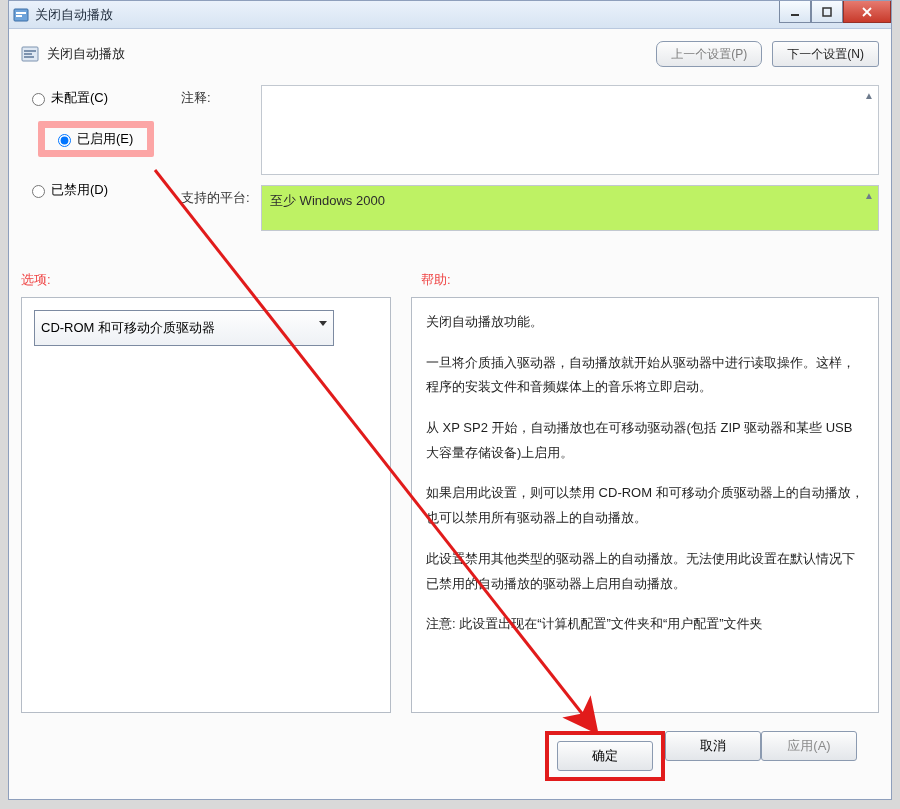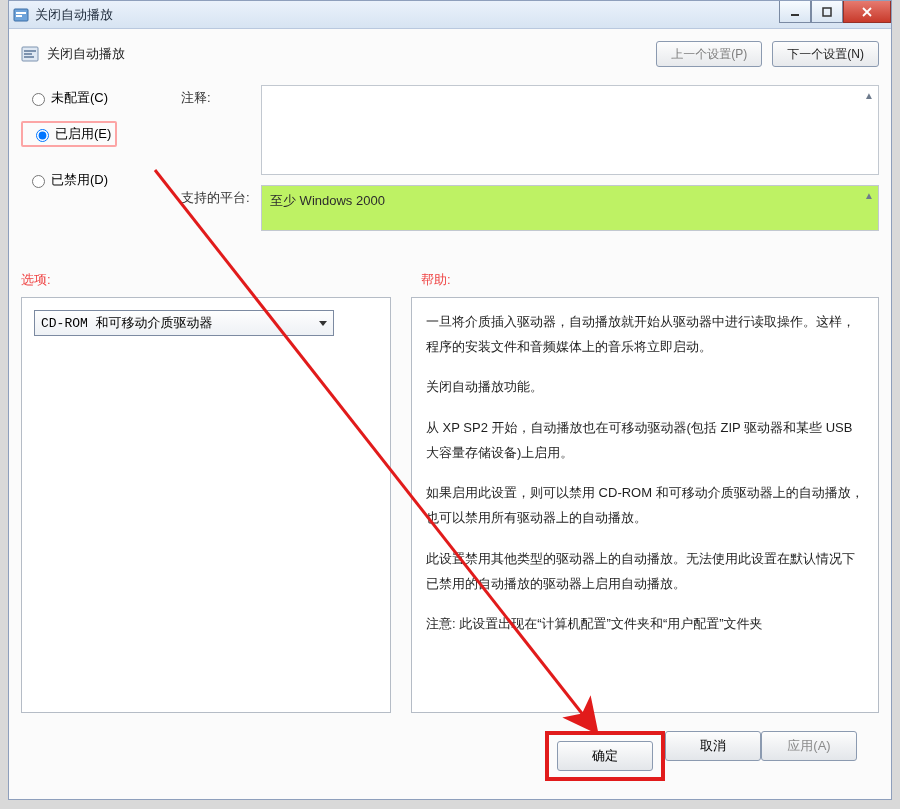--- a/index.html
+++ b/index.html
@@ -91,44 +91,44 @@
   .hdr-btn {
     height: 26px;
     padding: 0 14px;
     background: linear-gradient(#fdfdfd,#e7e9ec);
     border: 1px solid #8b9ab0;
     border-radius: 3px;
     font-size: 12px;
     color: #222;
     cursor: pointer;
   }
-  .hdr-btn.disabled { color: #7d7d7d; }
+  .hdr-btn.disabled { color: #7d7d7d; border-radius: 7px; }
 
   
   .config-row {
     display: flex;
     margin-bottom: 8px;
     justify-content: flex-end;
   }
   .radio-col {
     width: 160px;
     padding-top: 4px;
   }
   .radio-item {
     display: flex;
     align-items: center;
     margin-bottom: 14px;
     padding-left: 6px;
   }
   .radio-item input { margin-right: 6px; }
   .radio-item label { cursor: pointer; }
   .radio-highlight {
-    border: 2px solid #fca5a5;
-    padding: 2px 4px 2px 2px;
-    margin-left: 0;
+    border: 7px solid #fca5a5;
+    padding: 2px 14px 2px 2px;
+    margin-left: 17px;
     display: inline-flex;
     align-items: center;
     border-radius: 2px;
   }
   .meta-col {
     flex: 1;
   }
   .meta-field {
     display: flex;
     margin-bottom: 10px;
@@ -190,30 +190,29 @@
     border: 1px solid #b5bcc6;
     background: #fff;
     padding: 12px;
   }
   .opt-label {
     margin-bottom: 8px;
     color: #222;
   }
   .select {
     width: 300px;
-    height: 26px;
+    height: 36px;
     border: 1px solid #7c8aa1;
     background: linear-gradient(#fefefe,#eef1f5);
     display: flex;
     align-items: center;
     padding: 0 6px;
     font-size: 13px;
     position: relative;
     cursor: pointer;
-    font-family: Liberation Mono, monospace;
   }
   .select::after {
     content: "";
     position: absolute;
     right: 6px;
     top: 10px;
     border-left: 4px solid transparent;
     border-right: 4px solid transparent;
     border-top: 5px solid #333;
   }
@@ -354,22 +353,22 @@
     </div>
 
     <div class="cols-body">
       <div class="options-panel">
         <div class="select">
           <span>CD-ROM 和可移动介质驱动器</span>
         </div>
       </div>
 
       <div class="help-panel">
+        <p>关闭自动播放功能。</p>
         <p>一旦将介质插入驱动器，自动播放就开始从驱动器中进行读取操作。这样，程序的安装文件和音频媒体上的音乐将立即启动。</p>
-        <p>关闭自动播放功能。</p>
         <p>从 XP SP2 开始，自动播放也在可移动驱动器(包括 ZIP 驱动器和某些 USB 大容量存储设备)上启用。</p>
         <p>如果启用此设置，则可以禁用 CD-ROM 和可移动介质驱动器上的自动播放，也可以禁用所有驱动器上的自动播放。</p>
         <p>此设置禁用其他类型的驱动器上的自动播放。无法使用此设置在默认情况下已禁用的自动播放的驱动器上启用自动播放。</p>
         <p>注意: 此设置出现在“计算机配置”文件夹和“用户配置”文件夹</p>
       </div>
     </div>
 
     <div class="footer">
       <span class="ok-highlight">
         <button class="ftr-btn">确定</button>

